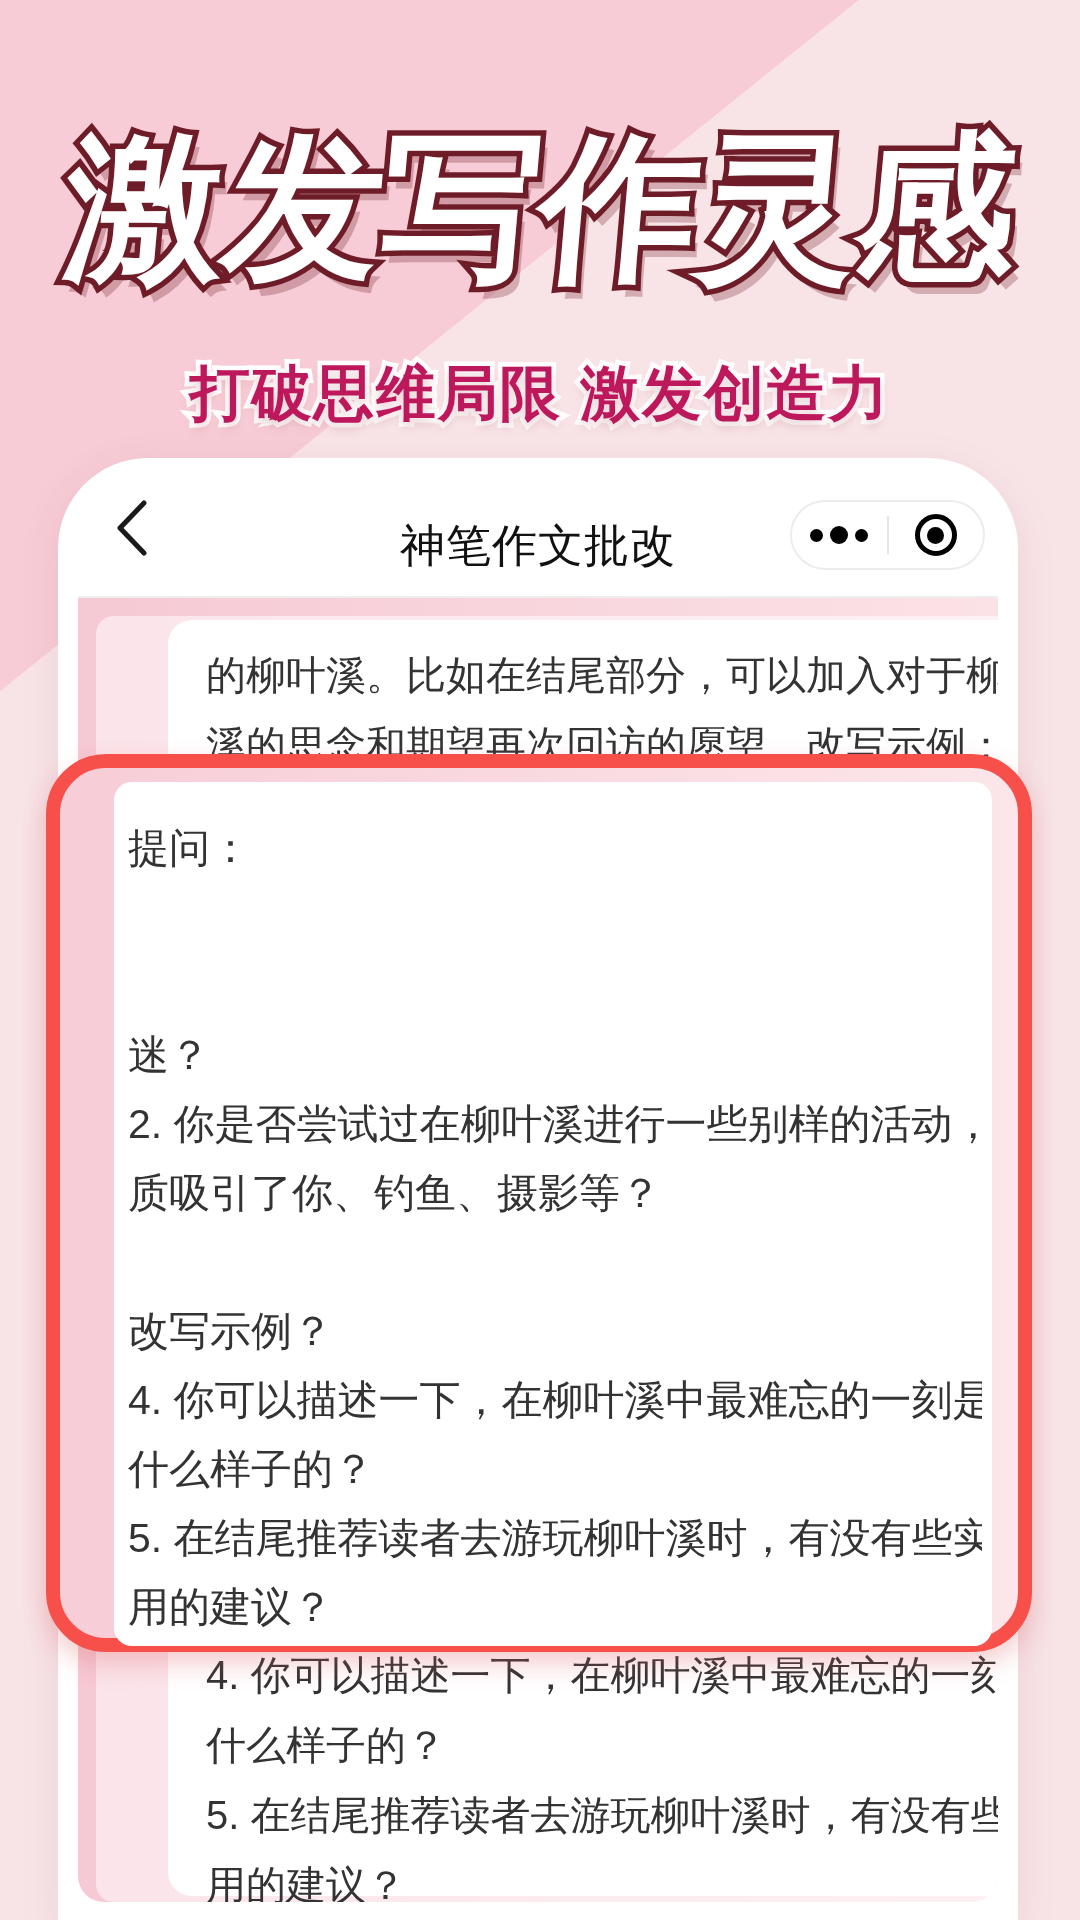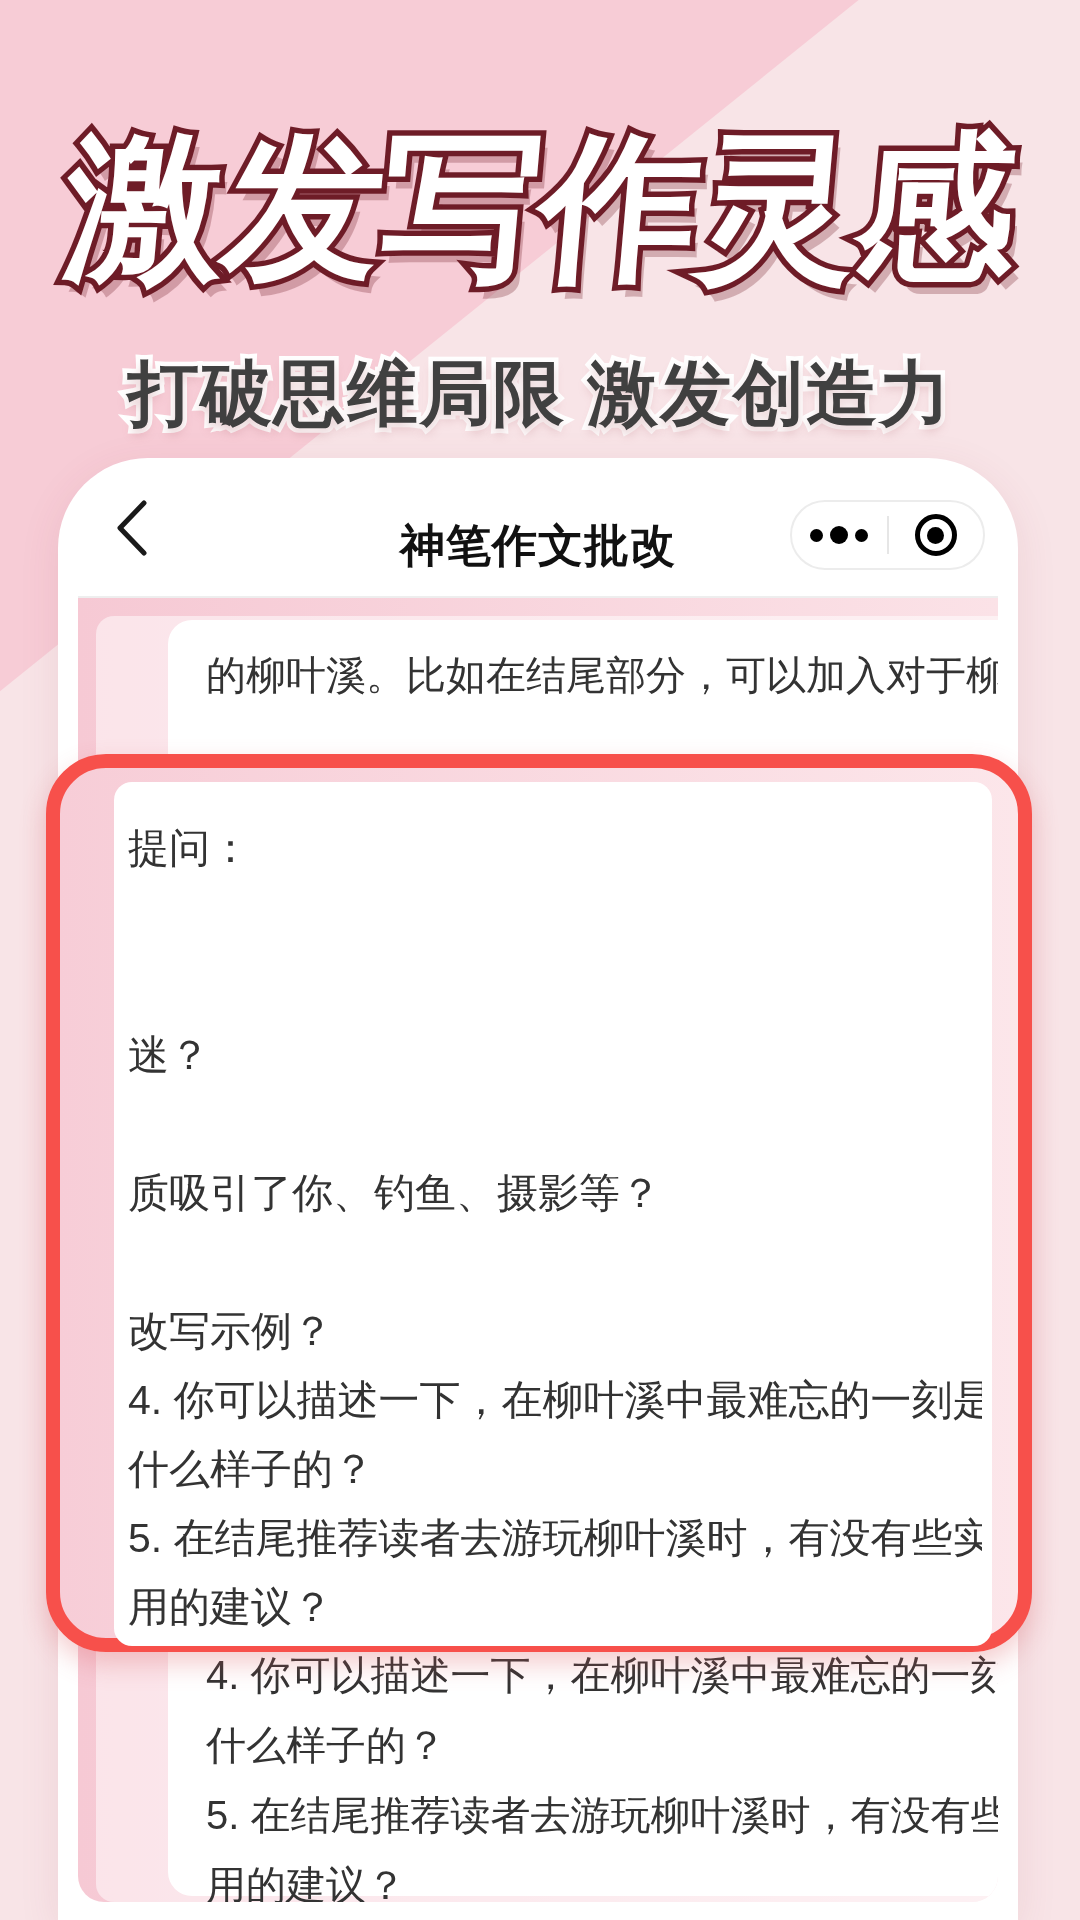--- a/index.html
+++ b/index.html
@@ -23,22 +23,22 @@
     -webkit-text-stroke:11px #6e1c27;
     paint-order:stroke fill;
     transform:skewX(-5deg);
     letter-spacing:-2px;
     text-shadow:8px 12px 0 rgba(110,28,39,0.28);
     white-space:nowrap;
   }
   .hero-subtitle{
     position:absolute;left:0;top:352px;width:100%;
     text-align:center;
-    font-size:71px;font-weight:900;line-height:84px;
-    color:#404040;
+    font-size:60px;font-weight:900;line-height:84px;
+    color:#be185d;
     -webkit-text-stroke:9px #ffffff;
     paint-order:stroke fill;
     letter-spacing:2px;
     text-shadow:0 6px 10px rgba(190,120,130,0.35);
     white-space:nowrap;
   }
   
   .phone{
     position:absolute;left:58px;top:458px;width:960px;height:1462px;
     background:#ffffff;
@@ -46,21 +46,21 @@
     box-shadow:0 10px 40px rgba(150,60,80,0.10);
   }
   .navbar{position:absolute;left:0;top:0;width:100%;height:140px;}
   .nav-back{
     position:absolute;left:52px;top:36px;width:44px;height:68px;
     display:flex;align-items:center;justify-content:center;
   }
   .nav-title{
     position:absolute;left:0;top:0;width:100%;height:175px;
     display:flex;align-items:center;justify-content:center;
-    font-size:45px;font-weight:700;color:#111111;letter-spacing:1px;
+    font-size:45px;font-weight:400;color:#111111;letter-spacing:1px;
   }
   .nav-divider{
     position:absolute;left:20px;right:20px;top:138px;height:2px;
     background:#eeeeee;
   }
   .capsule{
     position:absolute;left:732px;top:42px;width:195px;height:70px;
     border:2px solid #ececec;border-radius:37px;background:#ffffff;
     box-sizing:border-box;
     display:flex;align-items:center;
@@ -147,33 +147,35 @@
         </span>
       </div>
     </div>
     <div class="nav-divider"></div>
   </div>
 
   <div class="screen">
     <div class="screen-inner"></div>
     <div class="bubble">
       <div class="t-line" style="top:20px">的柳叶溪。比如在结尾部分，可以加入对于柳叶</div>
+      <div class="t-line" style="top:90px">溪的思念和期望再次回访的愿望。改写示例：</div>
       <div class="t-line" style="top:1020px">4. 你可以描述一下，在柳叶溪中最难忘的一刻是</div>
       <div class="t-line" style="top:1090px">什么样子的？</div>
       <div class="t-line" style="top:1160px">5. 在结尾推荐读者去游玩柳叶溪时，有没有些实</div>
       <div class="t-line" style="top:1230px">用的建议？</div>
     </div>
   </div>
 
 </div>
 
 <div class="highlight-box">
   <div class="highlight-panel">
     <div class="h-line" style="top:32px">提问：</div>
     <div class="h-line" style="top:239px">迷？</div>
+    <div class="h-line" style="top:308px">2. 你是否尝试过在柳叶溪进行一些别样的活动，</div>
     <div class="h-line" style="top:377px">质吸引了你、钓鱼、摄影等？</div>
     <div class="h-line" style="top:515px">改写示例？</div>
     <div class="h-line" style="top:584px">4. 你可以描述一下，在柳叶溪中最难忘的一刻是</div>
     <div class="h-line" style="top:653px">什么样子的？</div>
     <div class="h-line" style="top:722px">5. 在结尾推荐读者去游玩柳叶溪时，有没有些实</div>
     <div class="h-line" style="top:791px">用的建议？</div>
   </div>
 </div>
 
 </body></html>

